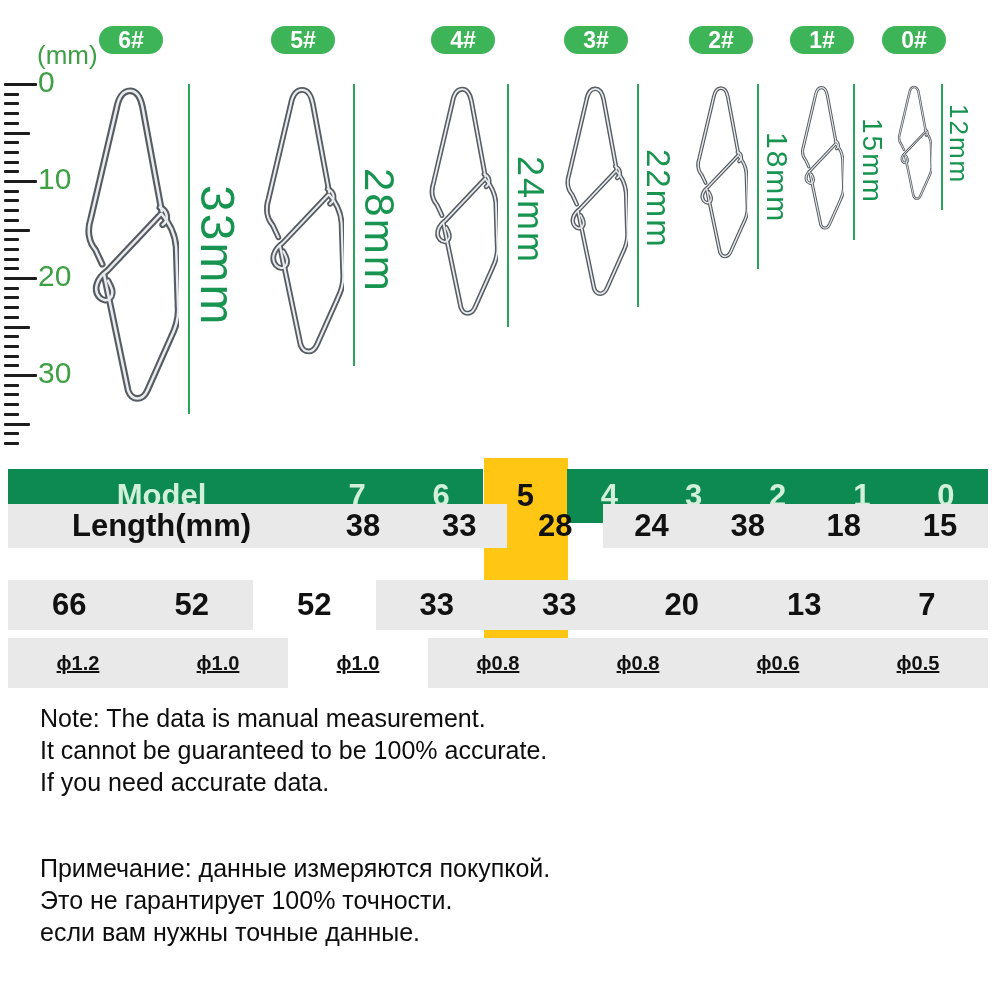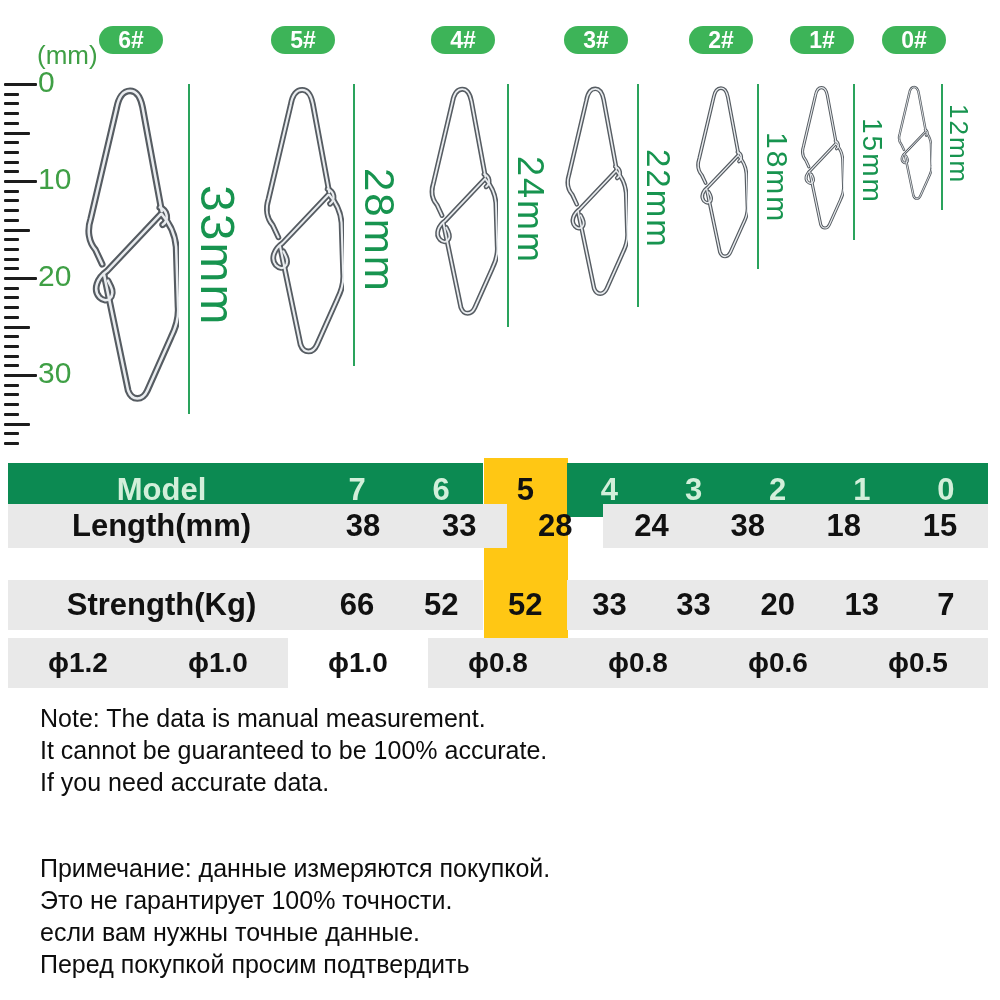--- a/index.html
+++ b/index.html
@@ -29,21 +29,21 @@
            background:var(--highlight-yellow);z-index:0;}
   .trow{position:absolute;left:0;width:100%;display:flex;z-index:1;}
   .cell{display:flex;align-items:center;justify-content:center;
         font-weight:bold;font-size:31px;color:#111;}
   .lab{width:307px;flex:0 0 307px;}
   .val{flex:1;}
   .trow.hdr .cell{background:var(--table-green);color:var(--table-pale);}
   .trow.hdr .cell.hl{background:transparent;color:#111;}
   .trow.body .cell{background:var(--row-gray);}
   .trow.body .cell.hl{background:transparent;}
-  .trow.small .val{font-size:28px;}
+  .trow.small .val{font-size:20px;text-decoration:underline;}
 
   
   .notes{position:absolute;left:40px;color:#0d0d0d;font-size:25px;line-height:32px;}
   .notes-en{top:702px;}
   .notes-ru{top:852px;}
 </style>
 </head>
 <body>
 
 <div class="stage">
@@ -200,21 +200,21 @@
           <path class="wire-light" stroke-width="2.6" d="M80 127 C88 130 90 140 83 145"></path>
         </svg>
         <div class="mline" style="left:940.5px;top:84px;height:126px;"></div>
         <div class="mtext" style="left:945.5px;top:104px;font-size:26px;">12mm</div>
       </div>
     </div>
 
   <div class="spec-table">
     <div class="hl-band"></div>
     <div id="table-rows">
-        <div class="trow hdr" style="top: 5px; height: 54px;">
+        <div class="trow hdr" style="top: 11px; height: 54px;">
           <div class="cell lab">Model</div>
           <div class="cell val">7</div>
           <div class="cell val">6</div>
           <div class="cell val hl">5</div>
           <div class="cell val">4</div>
           <div class="cell val">3</div>
           <div class="cell val">2</div>
           <div class="cell val">1</div>
           <div class="cell val">0</div>
         </div>
@@ -222,21 +222,20 @@
           <div class="cell lab">Length(mm)</div>
           <div class="cell val">38</div>
           <div class="cell val">33</div>
           <div class="cell val hl">28</div>
           <div class="cell val">24</div>
           <div class="cell val">38</div>
           <div class="cell val">18</div>
           <div class="cell val">15</div>
         </div>
         <div class="trow body" style="top: 122px; height: 50px;">
-          <div class="cell lab">Strength(Kg)</div>
           <div class="cell val">66</div>
           <div class="cell val">52</div>
           <div class="cell val hl">52</div>
           <div class="cell val">33</div>
           <div class="cell val">33</div>
           <div class="cell val">20</div>
           <div class="cell val">13</div>
           <div class="cell val">7</div>
         </div>
         <div class="trow body small" style="top: 180px; height: 50px;">
@@ -253,16 +252,15 @@
 
   <div class="notes notes-en">
     <div>Note: The data is manual measurement.</div>
     <div>It cannot be guaranteed to be 100% accurate.</div>
     <div>If you need accurate data.</div>
   </div>
   <div class="notes notes-ru">
     <div>Примечание: данные измеряются покупкой.</div>
     <div>Это не гарантирует 100% точности.</div>
     <div>если вам нужны точные данные.</div>
-    <div>Перед покупкой просим подтвердить</div>
   </div>
 
 </div>
 
 </body></html>

